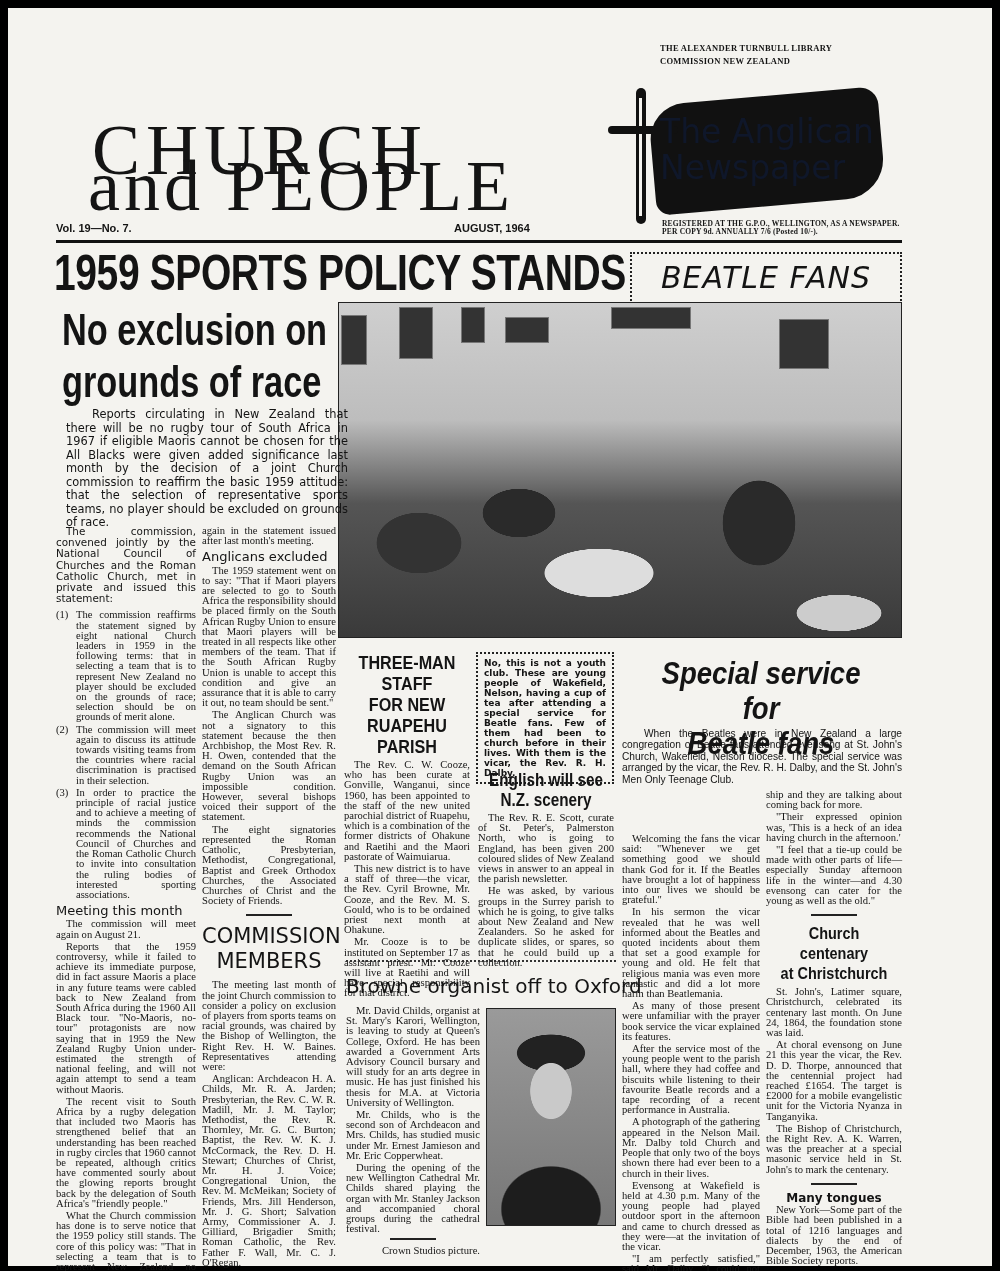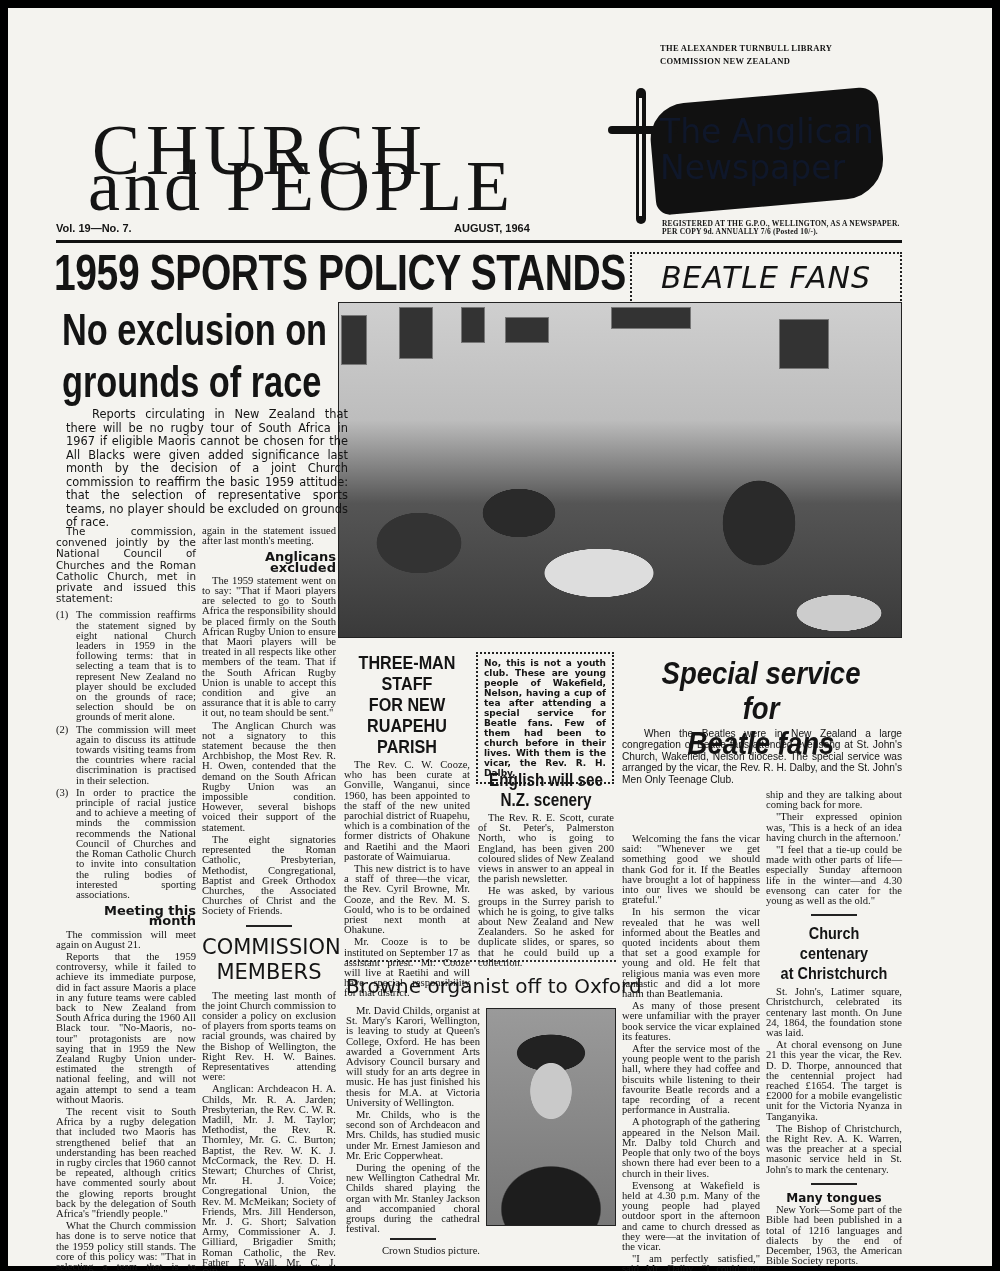--- a/index.html
+++ b/index.html
@@ -38,21 +38,21 @@
       radial-gradient(ellipse 70px 30px at 500px 310px, #ccc 60%, transparent 61%),
       linear-gradient(180deg, #cfcfcf 0%, #bdbdbd 35%, #555 60%, #3a3a3a 100%);
   }
   .photo-poster { position: absolute; background: #333; border: 1px solid #777; }
 
   .lead { left: 48px; top: 400px; width: 282px; font-family: "DejaVu Sans", sans-serif; font-size: 11.4px; line-height: 13.5px; text-align: justify; text-indent: 26px; margin-left: 10px; }
 
   .col { font-family: "Liberation Serif", serif; font-size: 10.6px; line-height: 10.2px; text-align: justify; }
   .col p { text-indent: 10px; margin-bottom: 2px; }
   .col-sans { font-family: "DejaVu Sans", sans-serif; font-size: 10.4px; line-height: 11.2px; }
-  .h-sub { font-family: "DejaVu Sans", sans-serif; font-weight: bold; font-size: 13px; text-align: right; margin: 6px 0 3px; }
+  .h-sub { font-family: "DejaVu Sans", sans-serif; font-weight: normal; font-size: 13px; text-align: left; margin: 6px 0 3px; }
   .numlist li { list-style: none; display: flex; margin-bottom: 2px; }
   .numlist .n { width: 20px; flex: none; text-indent: 0; }
   .numlist .t { flex: 1; text-indent: 0; }
   .rule-short { width: 46px; height: 2px; background: #222; margin: 8px auto; }
 
   .commission-h { font-family: "DejaVu Sans", sans-serif; font-size: 21px; line-height: 25px; text-align: center; margin: 4px 0 6px; font-weight: normal; }
   .threeman-h { font-family: "Liberation Sans", sans-serif; font-weight: bold; font-size: 19px; line-height: 21px; text-align: center; transform: scaleX(0.85); margin-bottom: 3px; }
   .caption-box { left: 468px; top: 644px; width: 138px; border: 2px dotted #222; padding: 4px 6px; font-family: "DejaVu Sans", sans-serif; font-weight: bold; font-size: 9px; line-height: 10px; text-align: justify; }
   .english-h { font-family: "Liberation Sans", sans-serif; font-weight: bold; font-size: 18px; line-height: 20px; text-align: center; transform: scaleX(0.85); margin: 6px 0 3px; }
   .special-h { left: 612px; top: 648px; width: 282px; text-align: center; font-family: "Liberation Sans", sans-serif; font-weight: bold; font-style: italic; font-size: 32px; line-height: 35px; transform: scaleX(0.86); }

